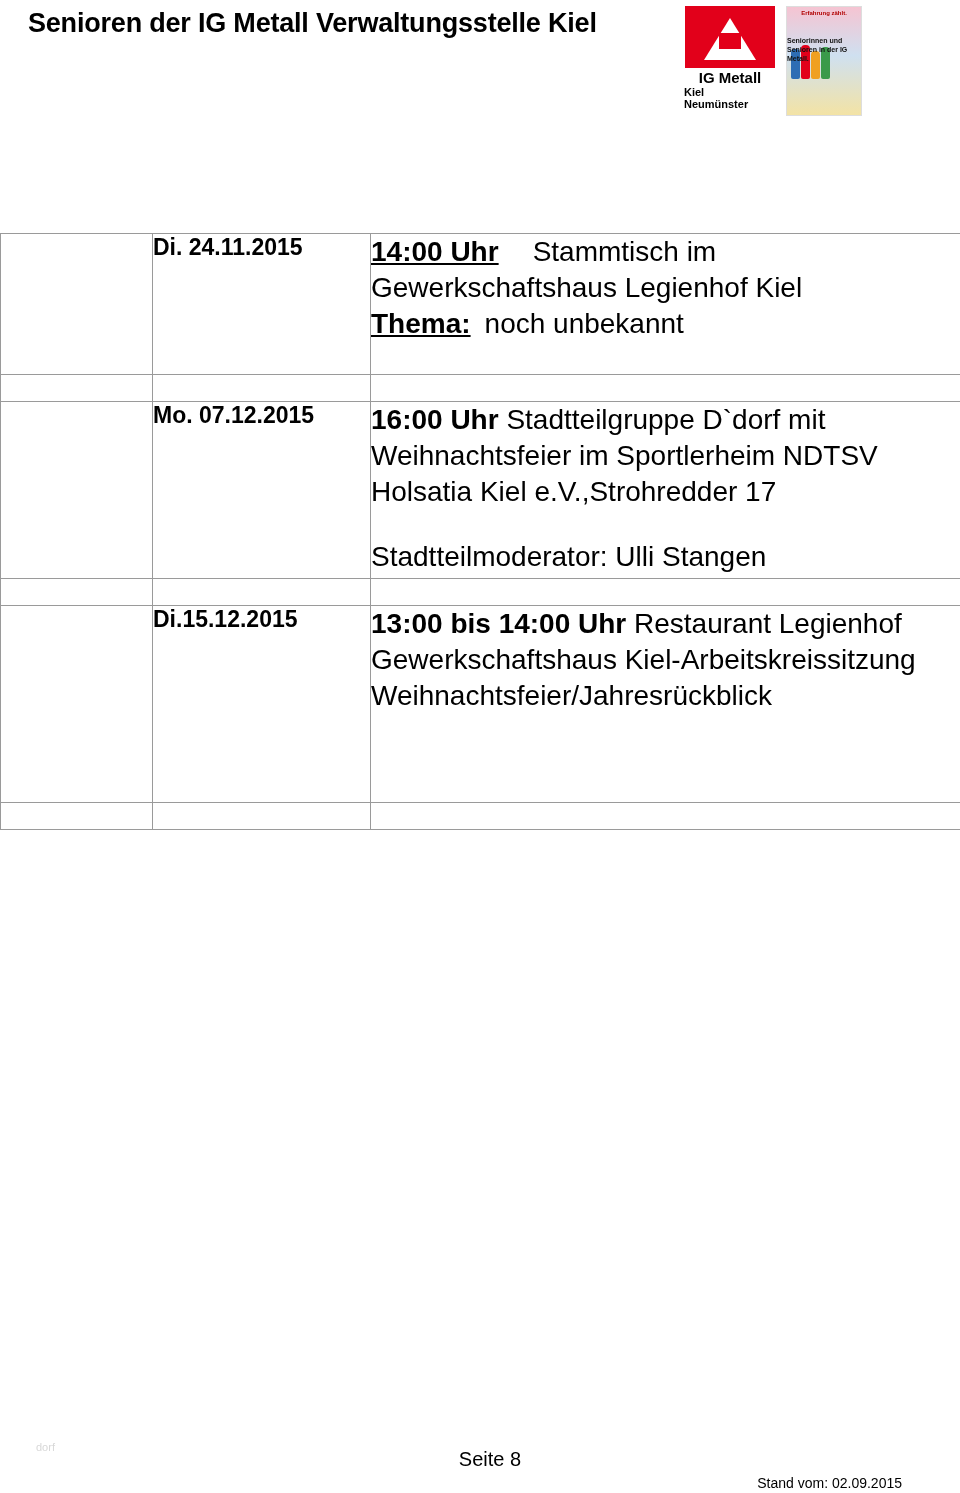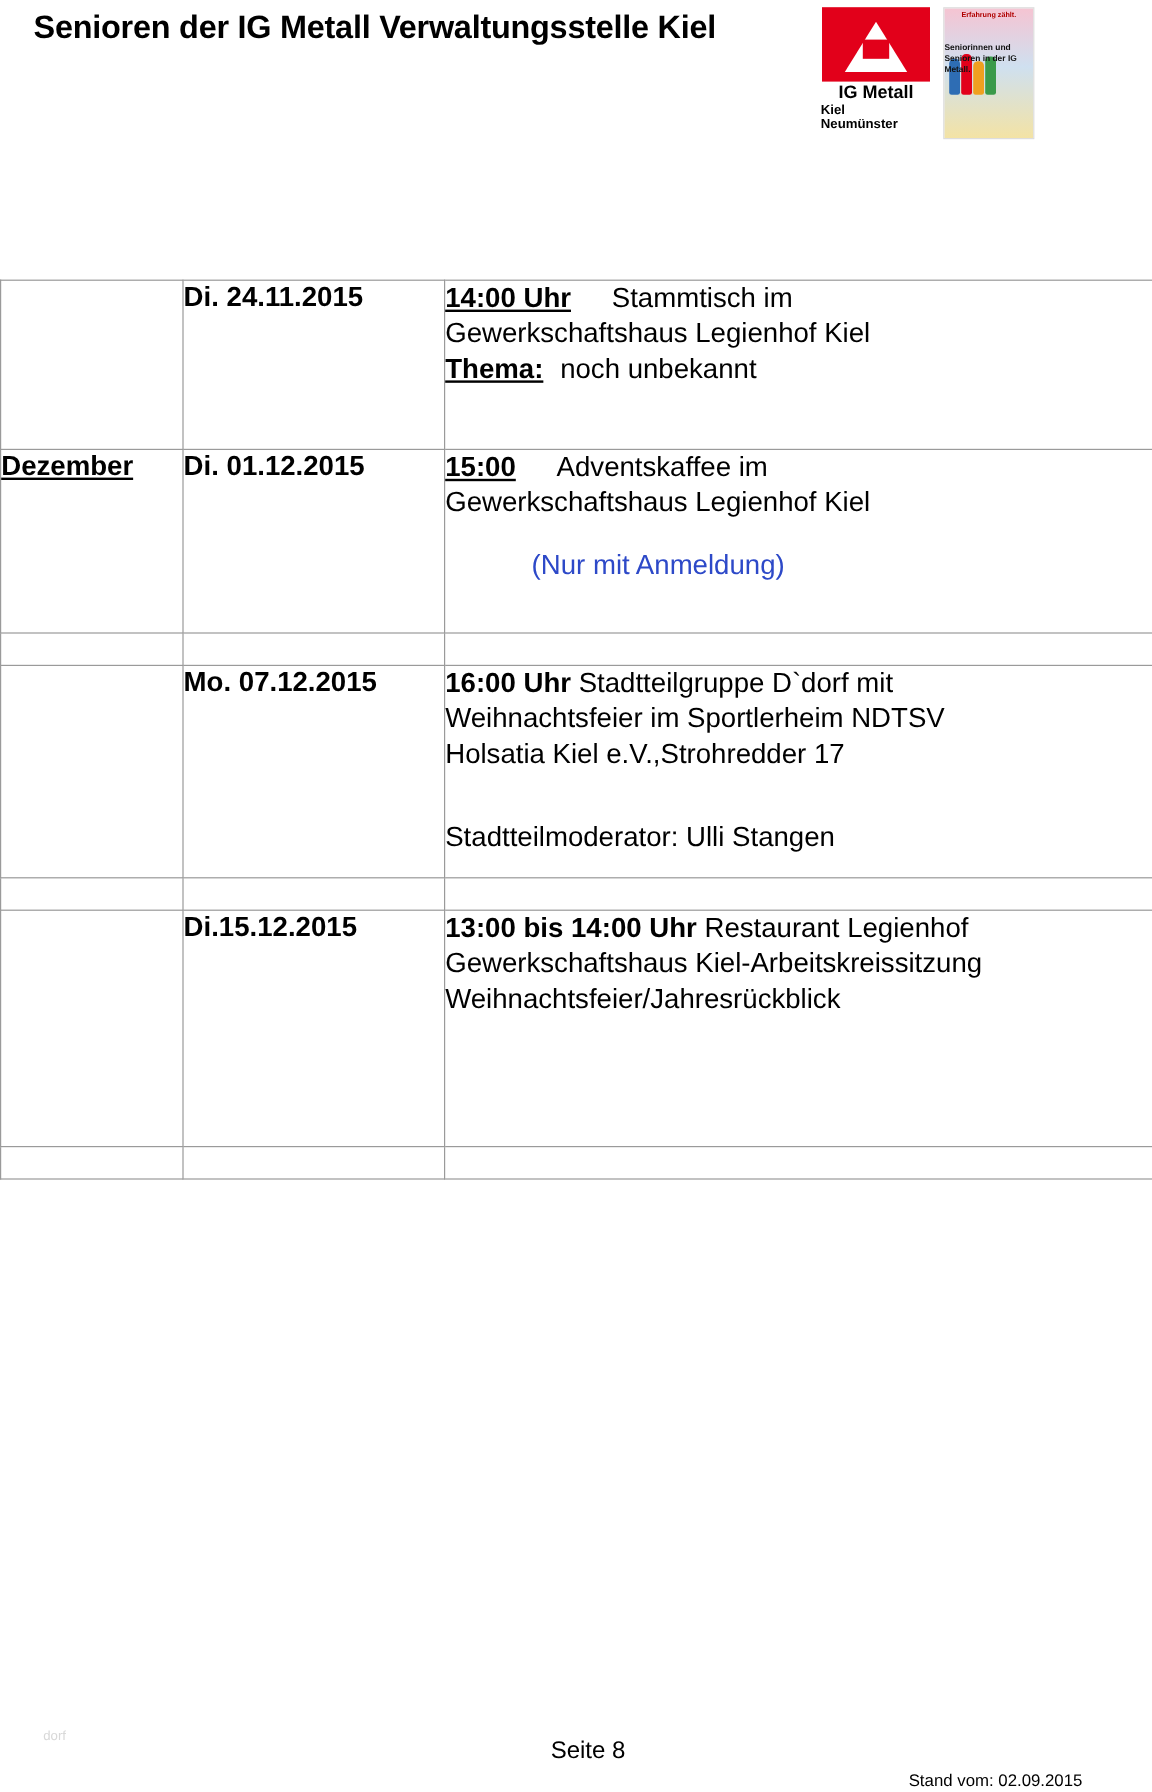--- a/index.html
+++ b/index.html
@@ -169,42 +169,42 @@
     text-decoration: underline;
     padding: 14px 0 0 12px;
   }
   .date-cell {
     font-size: 23px;
     font-weight: bold;
     padding: 14px 12px 0 0;
     white-space: nowrap;
   }
   .detail-cell {
-    font-size: 23px;
+    font-size: 28px;
     line-height: 1.28;
     padding: 12px 10px 10px 14px;
   }
   .detail-cell .lead {
     font-weight: bold;
     text-decoration: underline;
   }
   .detail-cell .lead-plain {
     font-weight: bold;
   }
   .gap { display: inline-block; width: 34px; }
   .gap-sm { display: inline-block; width: 14px; }
   .note {
     color: #2d49c8;
     display: block;
     margin-top: 22px;
     margin-left: 72px;
   }
   .sub-line {
     display: block;
-    margin-top: 40px;
+    margin-top: 30px;
   }
   .spacer-row td { height: 26px; }
 
   .row-1 .detail-cell { height: 140px; }
   .row-2 .detail-cell { height: 152px; }
   .row-3 .detail-cell { height: 176px; }
   .row-4 .detail-cell { height: 196px; }
 
   
   .footer {
@@ -273,29 +273,20 @@
     <tr class="row-1">
       <td class="month-cell"></td>
       <td class="date-cell">Di. 24.11.2015</td>
       <td class="detail-cell">
         <span class="lead">14:00 Uhr</span><span class="gap"></span><span>Stammtisch im</span><br>
         <span>Gewerkschaftshaus Legienhof Kiel</span><br>
         <span class="lead">Thema:</span><span class="gap-sm"></span><span>noch unbekannt</span>
       </td>
     </tr>
 
-    <tr class="row-2">
-      <td class="month-cell">Dezember</td>
-      <td class="date-cell">Di. 01.12.2015</td>
-      <td class="detail-cell">
-        <span class="lead">15:00</span><span class="gap"></span><span>Adventskaffee im</span><br>
-        <span>Gewerkschaftshaus Legienhof Kiel</span>
-        <span class="note">(Nur mit Anmeldung)</span>
-      </td>
-    </tr>
 
     <tr class="spacer-row">
       <td></td>
       <td></td>
       <td></td>
     </tr>
 
     <tr class="row-3">
       <td class="month-cell"></td>
       <td class="date-cell">Mo. 07.12.2015</td>

